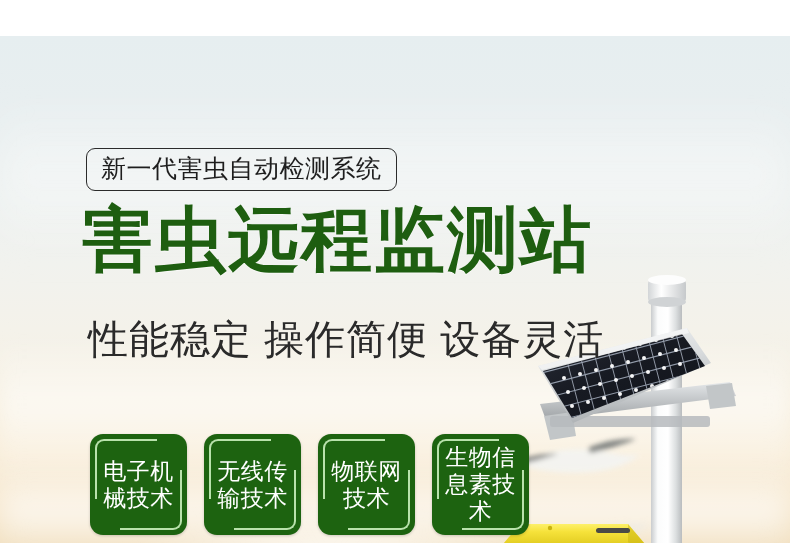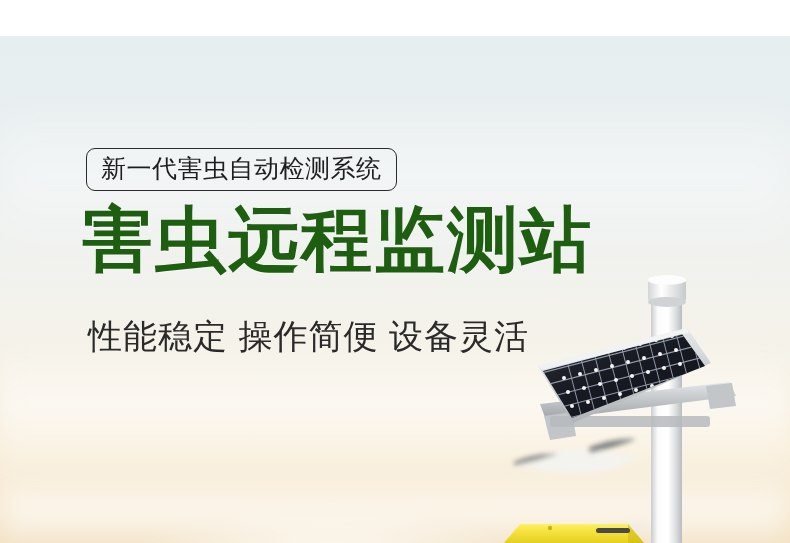--- a/index.html
+++ b/index.html
@@ -106,21 +106,21 @@
     color: #1e5e10;
     white-space: nowrap;
     text-shadow: 0 1px 1px rgba(255,255,255,0.6);
     text-align: center;
   }
 
   .subtitle {
     position: absolute;
     left: 88px;
     top: 283px;
-    font-size: 34px;
+    font-size: 40px;
     line-height: 1;
     letter-spacing: 1px;
     color: #2a2a2a;
     white-space: nowrap;
   }
 
   
   .tags {
     position: absolute;
     left: 90px;
@@ -340,14 +340,36 @@
 
     <div class="badge-row">
       <span class="badge">新一代害虫自动检测系统</span>
     </div>
 
     <div class="title">害虫远程监测站</div>
 
     <div class="subtitle">性能稳定 操作简便 设备灵活</div>
   </div>
 
+  <div class="tags">
+    <div class="tag">
+      <span class="tag-bracket-tl"></span>
+      <span class="tag-bracket-br"></span>
+      <span class="tag-label">电子机械技术</span>
+    </div>
+    <div class="tag">
+      <span class="tag-bracket-tl"></span>
+      <span class="tag-bracket-br"></span>
+      <span class="tag-label">无线传输技术</span>
+    </div>
+    <div class="tag">
+      <span class="tag-bracket-tl"></span>
+      <span class="tag-bracket-br"></span>
+      <span class="tag-label">物联网技术</span>
+    </div>
+    <div class="tag">
+      <span class="tag-bracket-tl"></span>
+      <span class="tag-bracket-br"></span>
+      <span class="tag-label">生物信息素技术</span>
+    </div>
+  </div>
 
 </div>
 
 </body></html>

